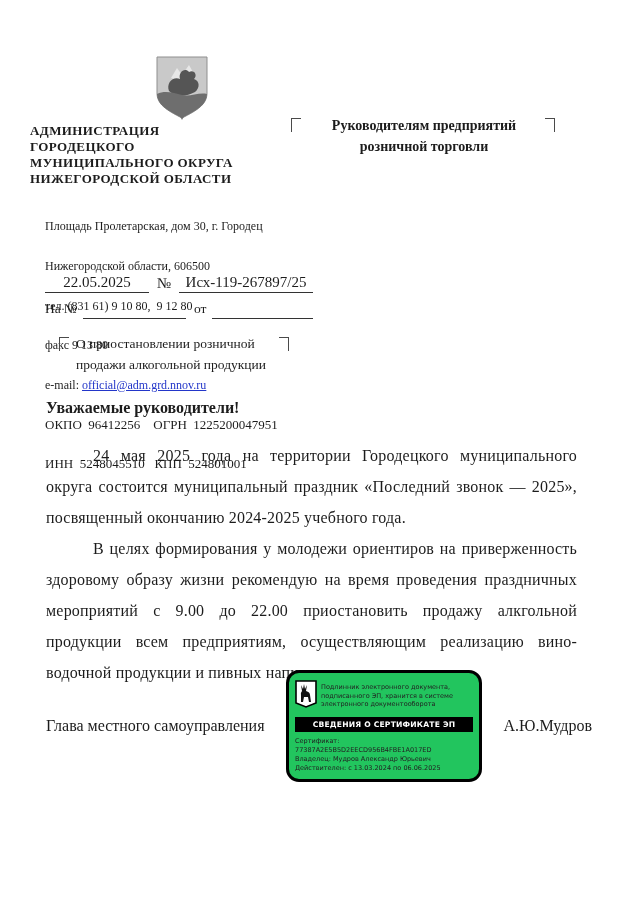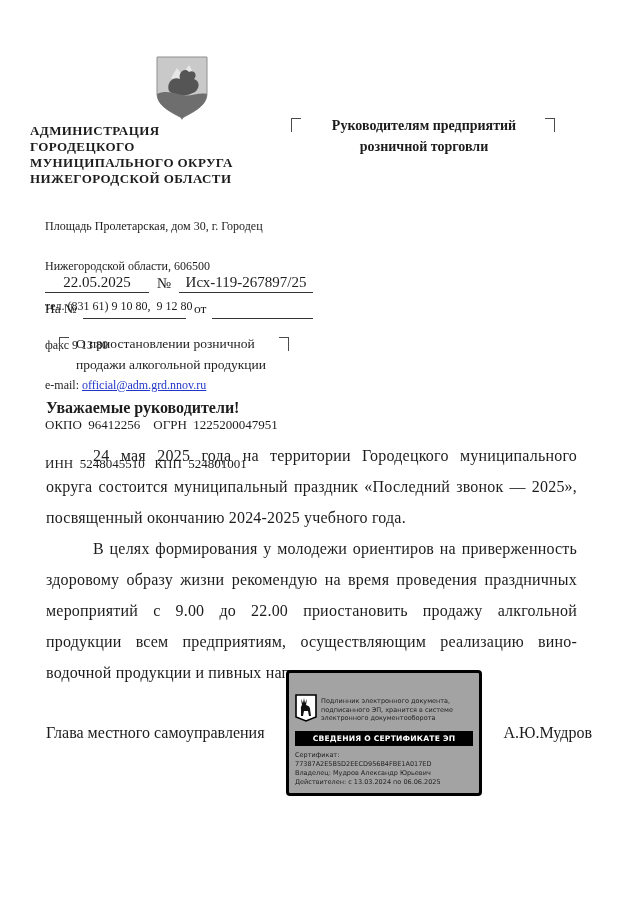--- a/index.html
+++ b/index.html
@@ -61,22 +61,22 @@
     margin:0;letter-spacing:.2px;
   }
   
   .sig-row{
     position:absolute;left:46px;top:670px;width:546px;
     display:flex;align-items:center;justify-content:space-between;
   }
   .sig-title,.sig-name{font-size:16px;white-space:nowrap;}
   
   .stamp{
-    width:178px;border:3px solid #000;border-radius:4px;background:#a3a3a3;
-    padding:21px 6px 6px 6px;font-family:"DejaVu Sans","Liberation Sans",sans-serif;
+    width:178px;border:3px solid #000;border-radius:13px;background:#22c55e;
+    padding:7px 6px 6px 6px;font-family:"DejaVu Sans","Liberation Sans",sans-serif;
     flex-shrink:0;margin:0 10px;
   }
   .stamp-head{display:flex;align-items:center;gap:4px;}
   .stamp-deer{flex-shrink:0;}
   .stamp-head-text{font-size:6.5px;line-height:8.5px;color:#222;}
   .stamp-bar{
     background:#000;color:#fff;text-align:center;font-weight:bold;
     font-size:7.6px;line-height:9px;padding:3px 0;margin:5px 0 5px 0;
     letter-spacing:.2px;
   }

